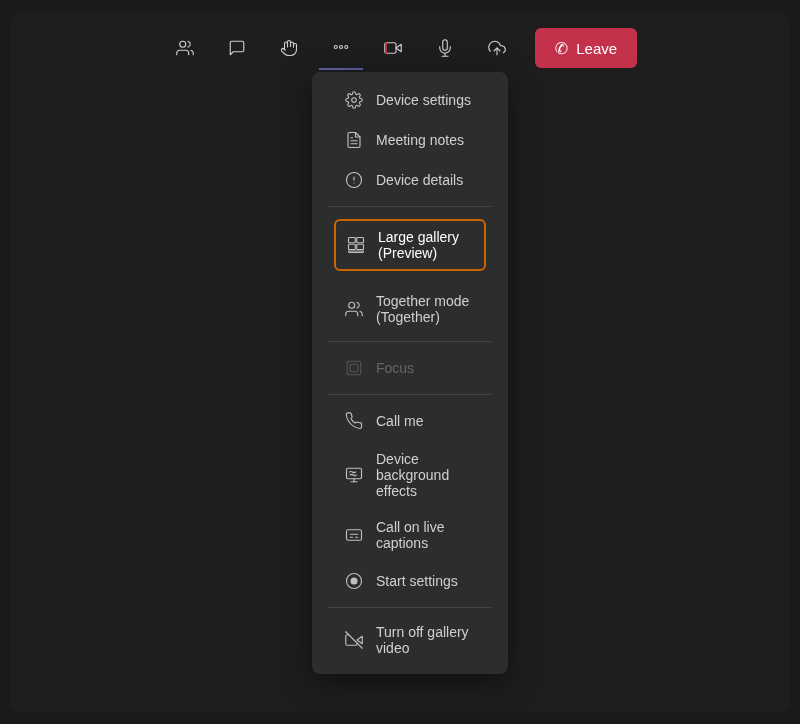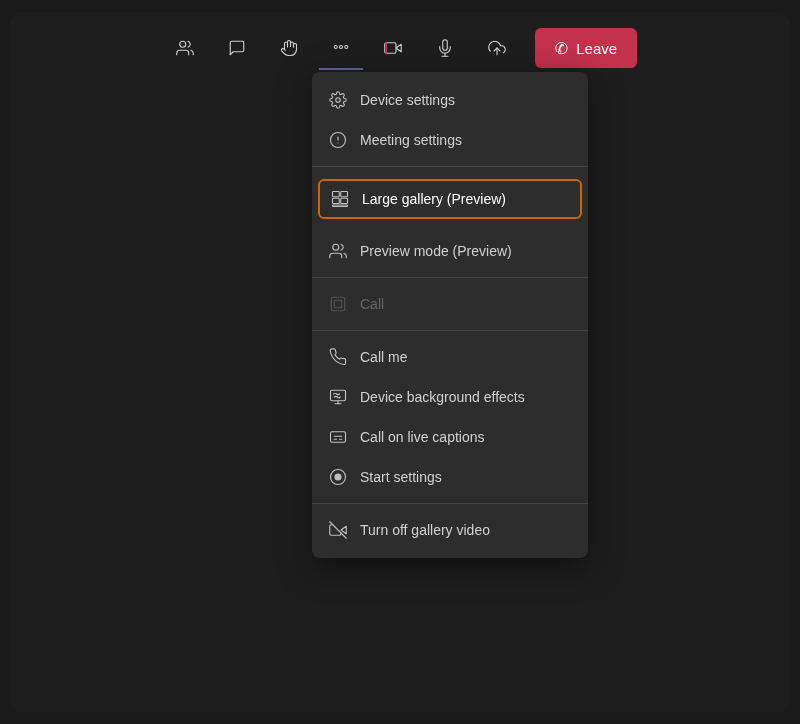--- a/index.html
+++ b/index.html
@@ -72,25 +72,25 @@
       font-weight: 500;
       margin-left: 8px;
     }
 
     
     .dropdown-menu {
       position: absolute;
       top: 60px;
       left: 50%;
       transform: translateX(-88px);
-      width: 276px;
+      width: 196px;
       background: #2d2d2d;
       border-radius: 8px;
       box-shadow: 0 8px 32px rgba(0,0,0,0.5);
-      padding: 8px 0;
+      padding: 8px 16px;
       z-index: 100;
     }
 
     .menu-item {
       display: flex;
       align-items: center;
       gap: 12px;
       padding: 10px 16px;
       cursor: pointer;
       color: #d0d0d0;
@@ -228,30 +228,42 @@
     <div class="menu-item">
       <span class="menu-icon">
         <svg viewBox="0 0 24 24">
           <circle cx="12" cy="12" r="3"></circle>
           <path d="M19.4 15a1.65 1.65 0 0 0 .33 1.82l.06.06a2 2 0 0 1-2.83 2.83l-.06-.06a1.65 1.65 0 0 0-1.82-.33 1.65 1.65 0 0 0-1 1.51V21a2 2 0 0 1-4 0v-.09A1.65 1.65 0 0 0 9 19.4a1.65 1.65 0 0 0-1.82.33l-.06.06a2 2 0 0 1-2.83-2.83l.06-.06A1.65 1.65 0 0 0 4.68 15a1.65 1.65 0 0 0-1.51-1H3a2 2 0 0 1 0-4h.09A1.65 1.65 0 0 0 4.6 9a1.65 1.65 0 0 0-.33-1.82l-.06-.06a2 2 0 0 1 2.83-2.83l.06.06A1.65 1.65 0 0 0 9 4.68a1.65 1.65 0 0 0 1-1.51V3a2 2 0 0 1 4 0v.09a1.65 1.65 0 0 0 1 1.51 1.65 1.65 0 0 0 1.82-.33l.06-.06a2 2 0 0 1 2.83 2.83l-.06.06A1.65 1.65 0 0 0 19.4 9a1.65 1.65 0 0 0 1.51 1H21a2 2 0 0 1 0 4h-.09a1.65 1.65 0 0 0-1.51 1z"></path>
         </svg>
       </span>
       <span>Device settings</span>
     </div>
 
+    <div class="menu-item">
+      <span class="menu-icon">
+        <svg viewBox="0 0 24 24">
+          <path d="M14 2H6a2 2 0 0 0-2 2v16a2 2 0 0 0 2 2h12a2 2 0 0 0 2-2V8z"></path>
+          <polyline points="14 2 14 8 20 8"></polyline>
+          <line x1="16" y1="13" x2="8" y2="13"></line>
+          <line x1="16" y1="17" x2="8" y2="17"></line>
+          <polyline points="10 9 9 9 8 9"></polyline>
+        </svg>
+      </span>
+      <span>Meeting notes</span>
+    </div>
 
     <div class="menu-item">
       <span class="menu-icon">
         <svg viewBox="0 0 24 24">
           <circle cx="12" cy="12" r="10"></circle>
           <line x1="12" y1="8" x2="12" y2="12"></line>
           <line x1="12" y1="16" x2="12.01" y2="16"></line>
         </svg>
       </span>
-      <span>Meeting settings</span>
+      <span>Device details</span>
     </div>
 
     <div class="divider"></div>
 
 
     <div class="menu-item highlighted">
       <span class="menu-icon">
         <svg viewBox="0 0 24 24">
           <rect x="2" y="2" width="9" height="7" rx="1"></rect>
           <rect x="13" y="2" width="9" height="7" rx="1"></rect>
@@ -265,33 +277,33 @@
 
     <div class="menu-item">
       <span class="menu-icon">
         <svg viewBox="0 0 24 24">
           <path d="M17 21v-2a4 4 0 0 0-4-4H5a4 4 0 0 0-4 4v2"></path>
           <circle cx="9" cy="7" r="4"></circle>
           <path d="M23 21v-2a4 4 0 0 0-3-3.87"></path>
           <path d="M16 3.13a4 4 0 0 1 0 7.75"></path>
         </svg>
       </span>
-      <span>Preview mode (Preview)</span>
+      <span>Together mode (Together)</span>
     </div>
 
     <div class="divider"></div>
 
     <div class="menu-item disabled">
       <span class="menu-icon">
         <svg viewBox="0 0 24 24">
           <rect x="3" y="3" width="18" height="18" rx="2"></rect>
           <rect x="7" y="7" width="10" height="10" rx="1"></rect>
         </svg>
       </span>
-      <span>Call</span>
+      <span>Focus</span>
     </div>
 
     <div class="divider"></div>
 
     <div class="menu-item">
       <span class="menu-icon">
         <svg viewBox="0 0 24 24">
           <path d="M22 16.92v3a2 2 0 0 1-2.18 2 19.79 19.79 0 0 1-8.63-3.07A19.5 19.5 0 0 1 4.69 12 19.79 19.79 0 0 1 1.65 3.4 2 2 0 0 1 3.62 1.22h3a2 2 0 0 1 2 1.72c.127.96.361 1.903.7 2.81a2 2 0 0 1-.45 2.11L7.91 8.82a16 16 0 0 0 6 6l.82-.82a2 2 0 0 1 2.11-.45c.907.339 1.85.573 2.81.7A2 2 0 0 1 22 16.92z"></path>
         </svg>
       </span>

